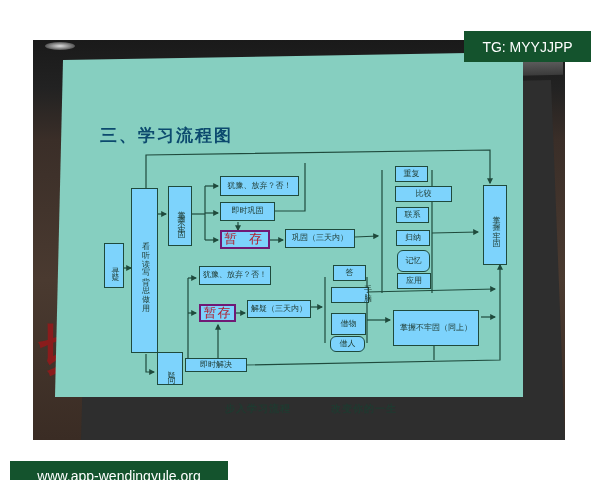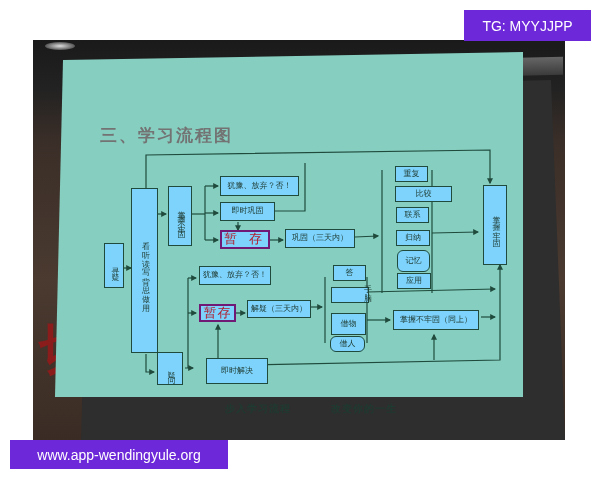--- a/index.html
+++ b/index.html
@@ -31,40 +31,40 @@
     clip-path: polygon(10px 12px, 470px 0px, 484px 360px, 0px 360px);
   }
   .slide {
     position: absolute; left: 55px; top: 52px; width: 468px; height: 345px;
     background: #86cfc0;
     clip-path: polygon(8px 8px, 468px 0px, 468px 345px, 0px 345px);
   }
 
   .slide-title {
     position: absolute; left: 50px; top: 70px;
-    font-size: 17px; font-weight: bold; color: #737373; letter-spacing: 2px;
+    font-size: 17px; font-weight: bold; color: #0c4a6e; letter-spacing: 2px;
   }
 
   .box {
     position: absolute; border: 1.5px solid #1f4a3c; background: #7dd3fc;
     color: #1f3a30; font-size: 8px; display: flex; align-items: center; justify-content: center;
     text-align: center; line-height: 1.1;
   }
   .box.vertical { writing-mode: vertical-rl; text-orientation: upright; letter-spacing: 5px; font-size: 8px; }
   .box.highlight { border: 2px solid #701a75; color: #b02030; font-size: 13px; letter-spacing: 4px; text-align: center; }
 
   svg.lines { position: absolute; left: 0; top: 0; width: 600px; height: 480px; pointer-events: none; }
 
   .caption {
     position: absolute; top: 402px; font-size: 10px; font-weight: bold; color: #1f3a30; letter-spacing: 1px;
   }
 
   .wm {
-    position: absolute; background: #6d28d9; color: #ffffff;
-    font-family: "Liberation Sans", sans-serif; display: flex; align-items: center; justify-content: center;
+    position: absolute; background: #14532d; color: #ffffff;
+    font-family: "Liberation Sans", sans-serif; display: flex; align-items: center; justify-content: center; margin-top: 21px;
   }
   .wm-top { left: 464px; top: 10px; width: 127px; height: 31px; font-size: 14px; }
   .wm-bottom { left: 10px; top: 440px; width: 218px; height: 29px; font-size: 14px; }
 </style>
 </head>
 <body>
 
 <div class="photo">
   <div class="ceiling-light"></div>
   <div class="screen-housing"></div>
@@ -147,26 +147,26 @@
 <div class="box" style="left:397px;top:250px;width:33px;height:22px;border-radius:6px;">记忆</div>
 <div class="box" style="left:397px;top:273px;width:34px;height:16px;">应用</div>
 
 <div class="box vertical" style="left:483px;top:185px;width:24px;height:80px;letter-spacing:8px;">掌握牢固</div>
 
 <div class="box vertical" style="left:157px;top:352px;width:26px;height:33px;">疑问</div>
 
 <div class="box" style="left:199px;top:266px;width:72px;height:19px;">犹豫、放弃？否！</div>
 <div class="box highlight" style="left:199px;top:304px;width:37px;height:18px;letter-spacing:1px;">暂存</div>
 <div class="box" style="left:247px;top:300px;width:64px;height:18px;">解疑（三天内）</div>
-<div class="box" style="left:206px;top:358px;width:62px;height:26px;">即时解决</div>
+<div class="box" style="left:185px;top:358px;width:62px;height:14px;">即时解决</div>
 
 <div class="box" style="left:333px;top:265px;width:33px;height:16px;">答</div>
 <div class="box" style="left:331px;top:287px;width:35px;height:16px;padding-left:36px;">手脑</div>
 <div class="box" style="left:331px;top:313px;width:35px;height:22px;">借物</div>
 <div class="box" style="left:330px;top:336px;width:35px;height:16px;border-radius:6px;">借人</div>
 
-<div class="box" style="left:393px;top:310px;width:86px;height:20px;">掌握不牢固（同上）</div>
+<div class="box" style="left:393px;top:310px;width:86px;height:36px;">掌握不牢固（同上）</div>
 
 <div class="caption" style="left:225px;">步入学习流程</div>
 <div class="caption" style="left:331px;">改变你的一生</div>
 
 <div class="wm wm-top">TG: MYYJJPP</div>
 <div class="wm wm-bottom">www.app-wendingyule.org</div>
 
 </body></html>

